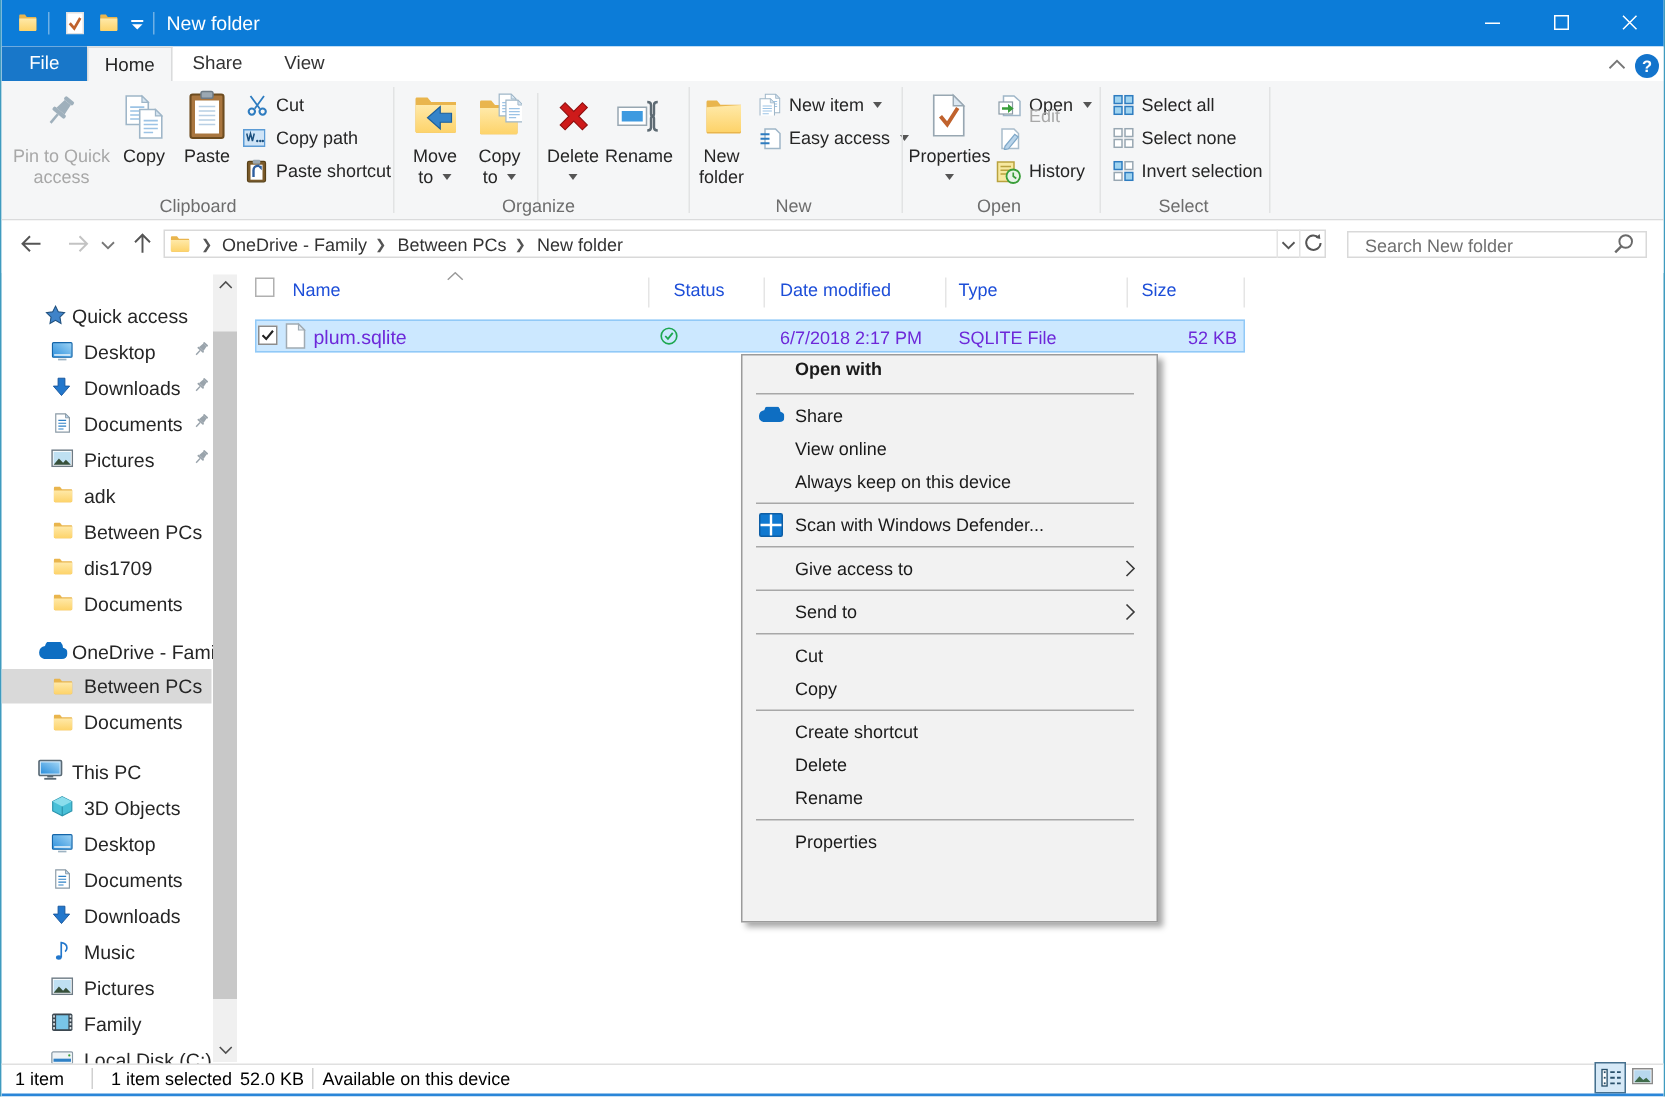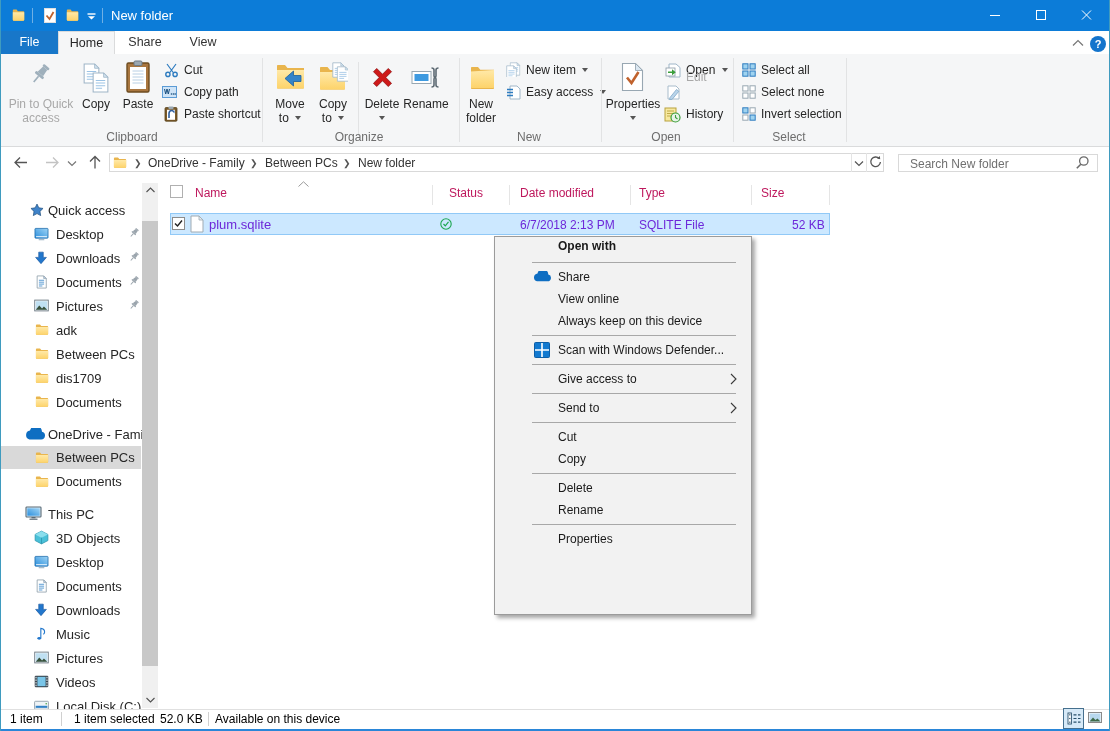--- a/index.html
+++ b/index.html
@@ -35,26 +35,26 @@
   
   #addr { left:0; top:147px; width:1110px; height:35px; background:#fff; }
   .box { border:1px solid #d9d9d9; background:#fff; }
   .crumb { font-size:12px; color:#333; white-space:nowrap; }
   .csep { color:#555; font-size:9px; }
 
   
   .sideitem { font-size:13px; color:#262626; white-space:nowrap; }
 
   
-  .hdr { font-size:12px; color:#be185d; }
+  .hdr { font-size:12px; color:#1d4ed8; }
   .cell { font-size:12px; color:#6d28d9; white-space:nowrap; }
 
   
-  #menu { left:493px; top:236px; width:258px; height:379px; background:#f2f2f2;
-    border:1px solid #9b9b9b; box-shadow:3px 3px 4px rgba(0,0,0,0.35);padding-left:28px; }
+  #menu { left:493px; top:236px; width:278px; height:379px; background:#f2f2f2;
+    border:1px solid #9b9b9b; box-shadow:3px 3px 4px rgba(0,0,0,0.35); }
   .mi { position:relative; height:22px; line-height:22px; font-size:12px; color:#1a1a1a; padding-left:35px; }
   .msep { height:1px; background:#a8a8a8; margin:3px 15px 3px 9px; }
   .sub { position:absolute; right:14px; top:5px; }
 
   
   #status { left:0; top:709px; width:1110px; height:22px; background:#fff; border-top:1px solid #e0e0e0; }
   #bottombar { left:0; top:729px; width:1110px; height:2px; background:#2a86d8; }
 </style>
 </head>
 <body>
@@ -444,21 +444,21 @@
         <svg class="i" width="15" height="13">
           <use href="#pics"></use>
         </svg>
       </div>
       <div class="abs sideitem" style="left:55px;top:650.5px;">Pictures</div>
       <div class="abs" style="left:33px;top:675px;">
         <svg class="i" width="15" height="13">
           <use href="#vids"></use>
         </svg>
       </div>
-      <div class="abs sideitem" style="left:55px;top:674.5px;">Videos</div>
+      <div class="abs sideitem" style="left:55px;top:674.5px;">Family</div>
       <div class="abs" style="left:33px;top:700px;">
         <svg class="i" width="15" height="11">
           <use href="#disk"></use>
         </svg>
       </div>
       <div class="abs sideitem" style="left:55px;top:698.5px;">Local Disk (C:)</div>
     </div>
 
   <div class="abs" style="left:141px;top:183px;width:16px;height:525px;background:#f0f0f0;"></div>
   <div class="abs" style="left:141px;top:221px;width:16px;height:445px;background:#c8c8c8;"></div>
@@ -500,21 +500,21 @@
       <svg class="i" width="14" height="18">
         <use href="#page"></use>
       </svg>
     </div>
   <div class="abs cell" style="left:208px;top:217px;font-size:13px;">plum.sqlite</div>
   <div class="abs" style="left:439px;top:218px;">
       <svg class="i" width="12" height="12">
         <use href="#sync"></use>
       </svg>
     </div>
-  <div class="abs cell" style="left:519px;top:218px;">6/7/2018 2:13 PM</div>
+  <div class="abs cell" style="left:519px;top:218px;">6/7/2018 2:17 PM</div>
   <div class="abs cell" style="left:638px;top:218px;">SQLITE File</div>
   <div class="abs cell" style="left:791px;top:218px;">52 KB</div>
 
   <div class="abs" id="menu">
     <div class="mi" style="font-weight:bold;margin-top:-2px;">Open with</div>
     <div class="msep" style="margin-top:5px;"></div>
     <div class="mi"><span class="abs" style="left:10px;top:5px;">
           <svg class="i" width="18" height="11" viewBox="0 0 20 12">
             <use href="#cloud"></use>
           </svg>
@@ -536,20 +536,21 @@
     <div class="msep"></div>
     <div class="mi">Send to<span class="sub">
           <svg class="i" width="7" height="12">
             <path d="M1 1 L6 6 L1 11" fill="none" stroke="#3a3a3a" stroke-width="1.1"></path>
           </svg>
         </span></div>
     <div class="msep"></div>
     <div class="mi">Cut</div>
     <div class="mi">Copy</div>
     <div class="msep"></div>
+    <div class="mi">Create shortcut</div>
     <div class="mi">Delete</div>
     <div class="mi">Rename</div>
     <div class="msep"></div>
     <div class="mi">Properties</div>
   </div>
 
   <div class="abs" id="status"></div>
   <div class="abs txt" style="left:9px;top:712px;font-size:12px;">1 item</div>
   <div class="abs" style="left:60px;top:712px;width:1px;height:14px;background:#d0d0d0;"></div>
   <div class="abs txt" style="left:73px;top:712px;font-size:12px;">1 item selected</div>

